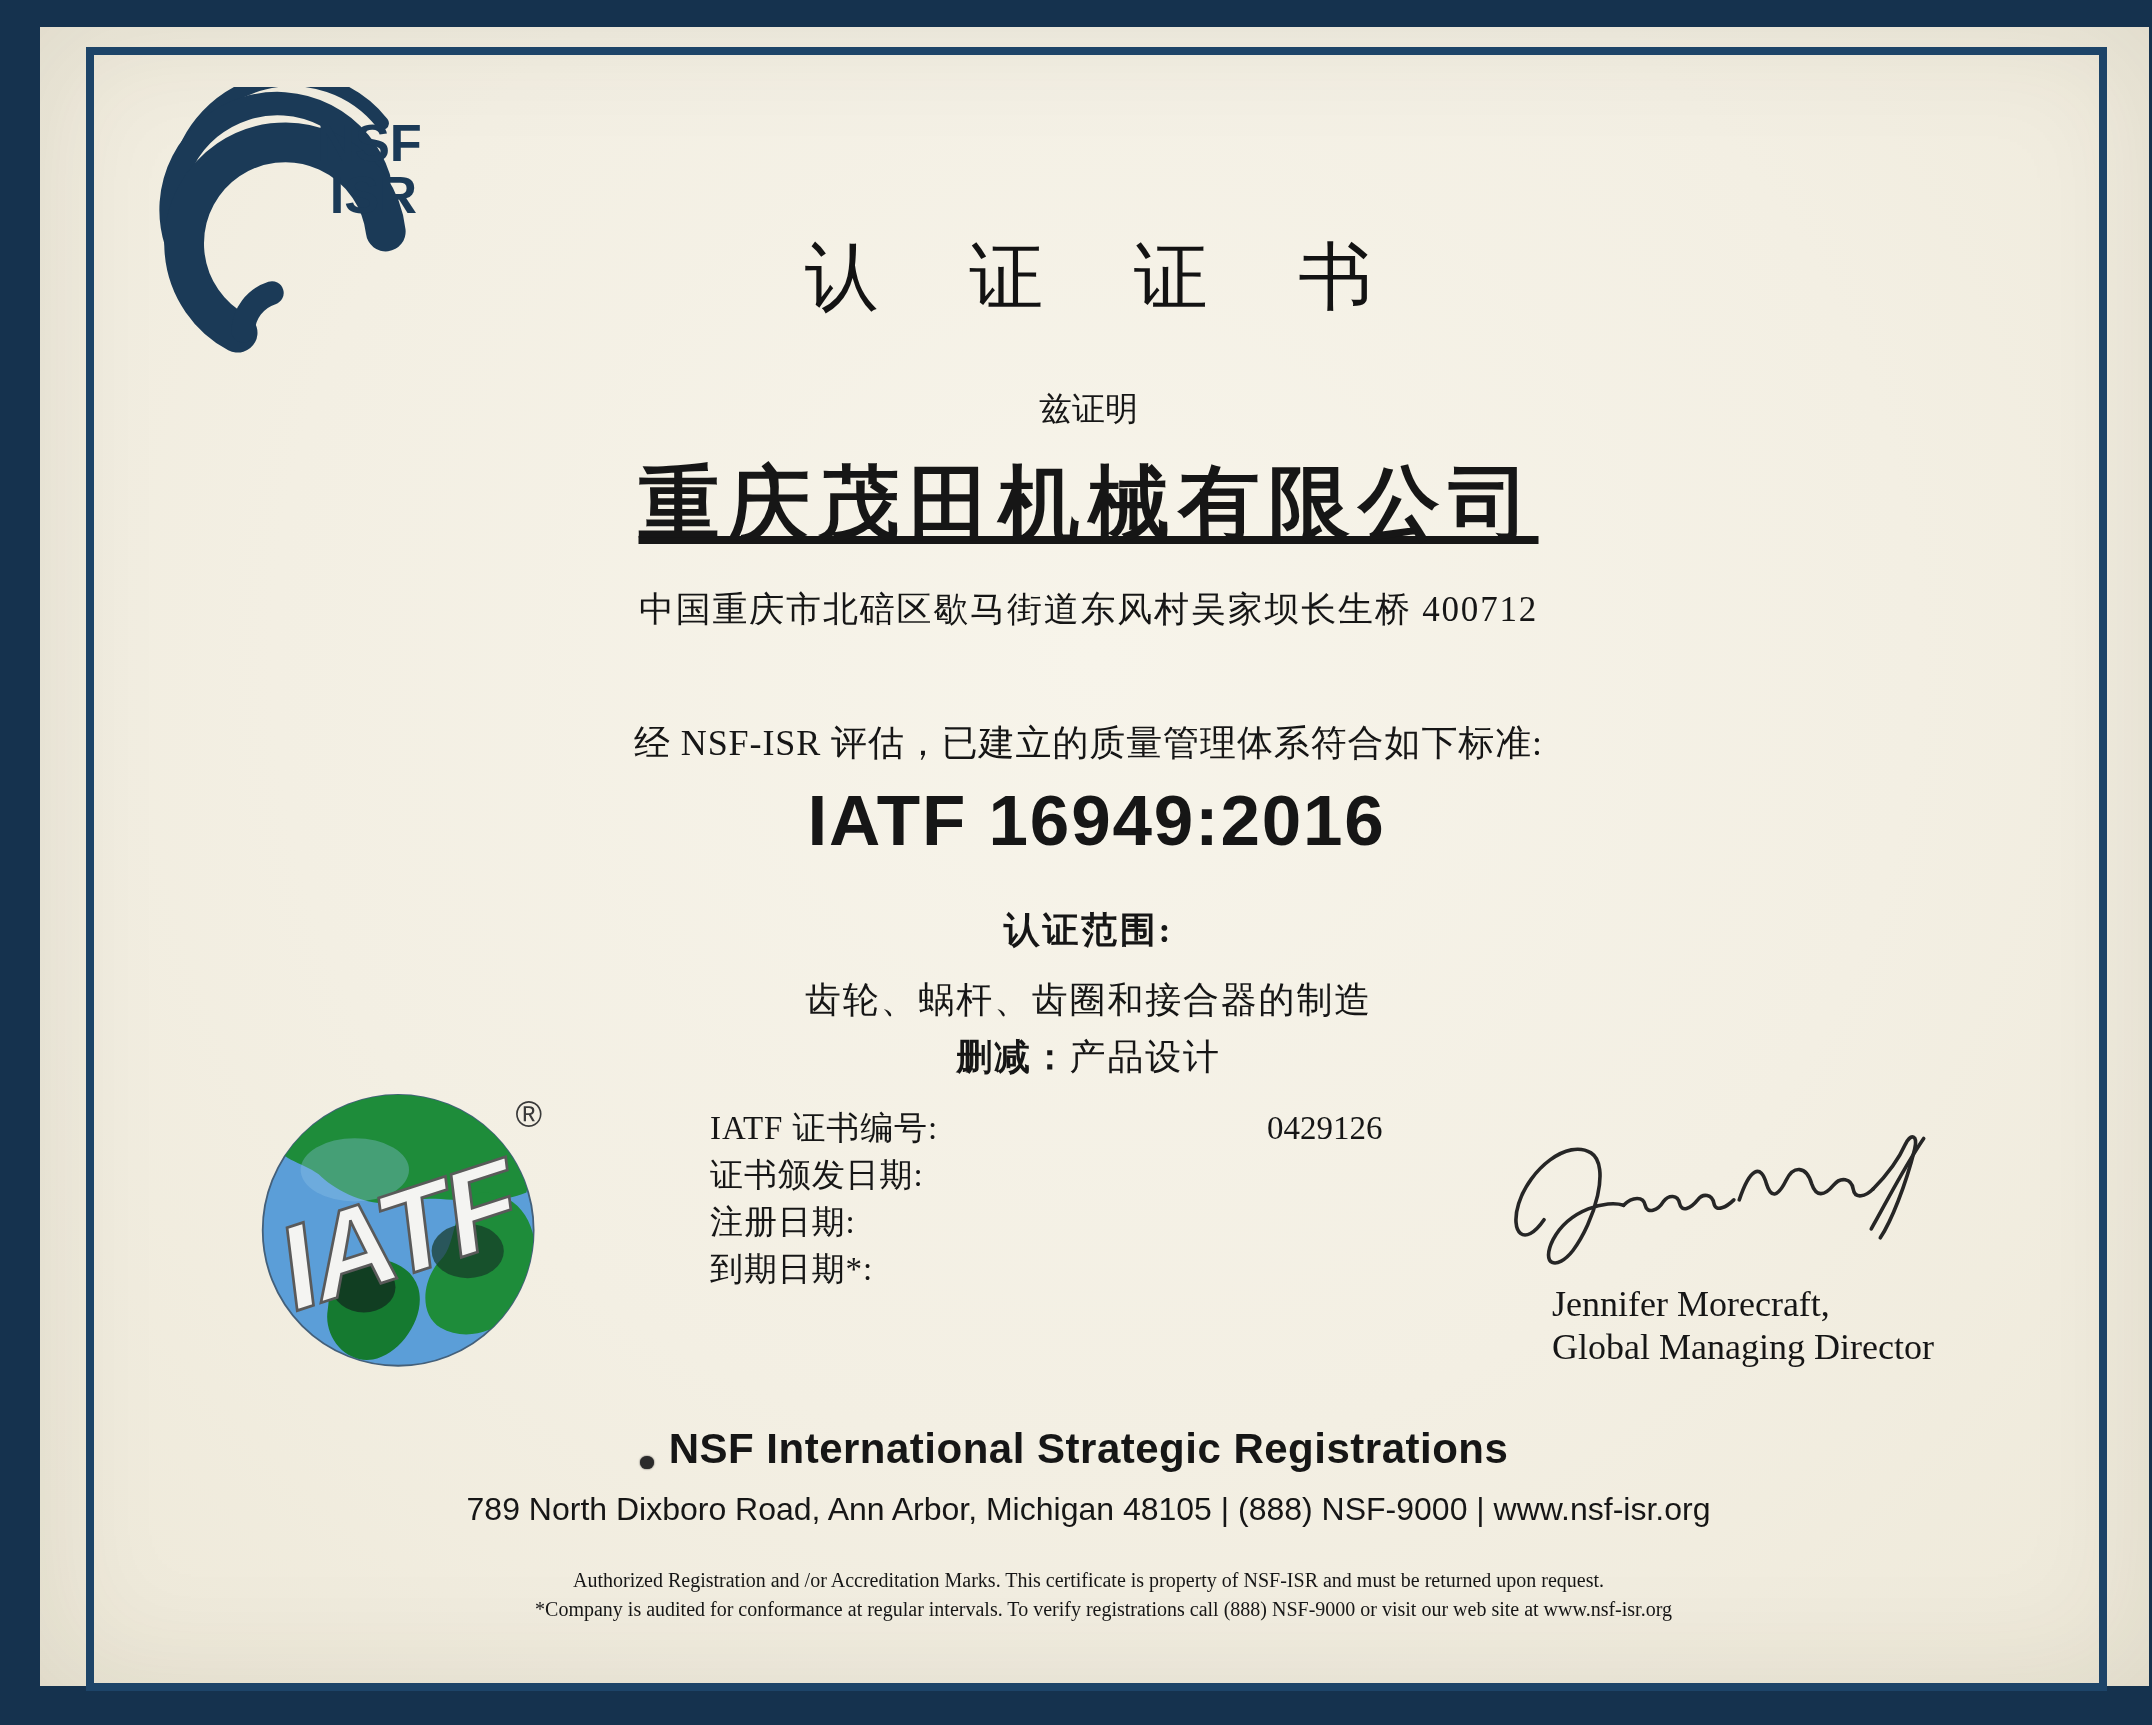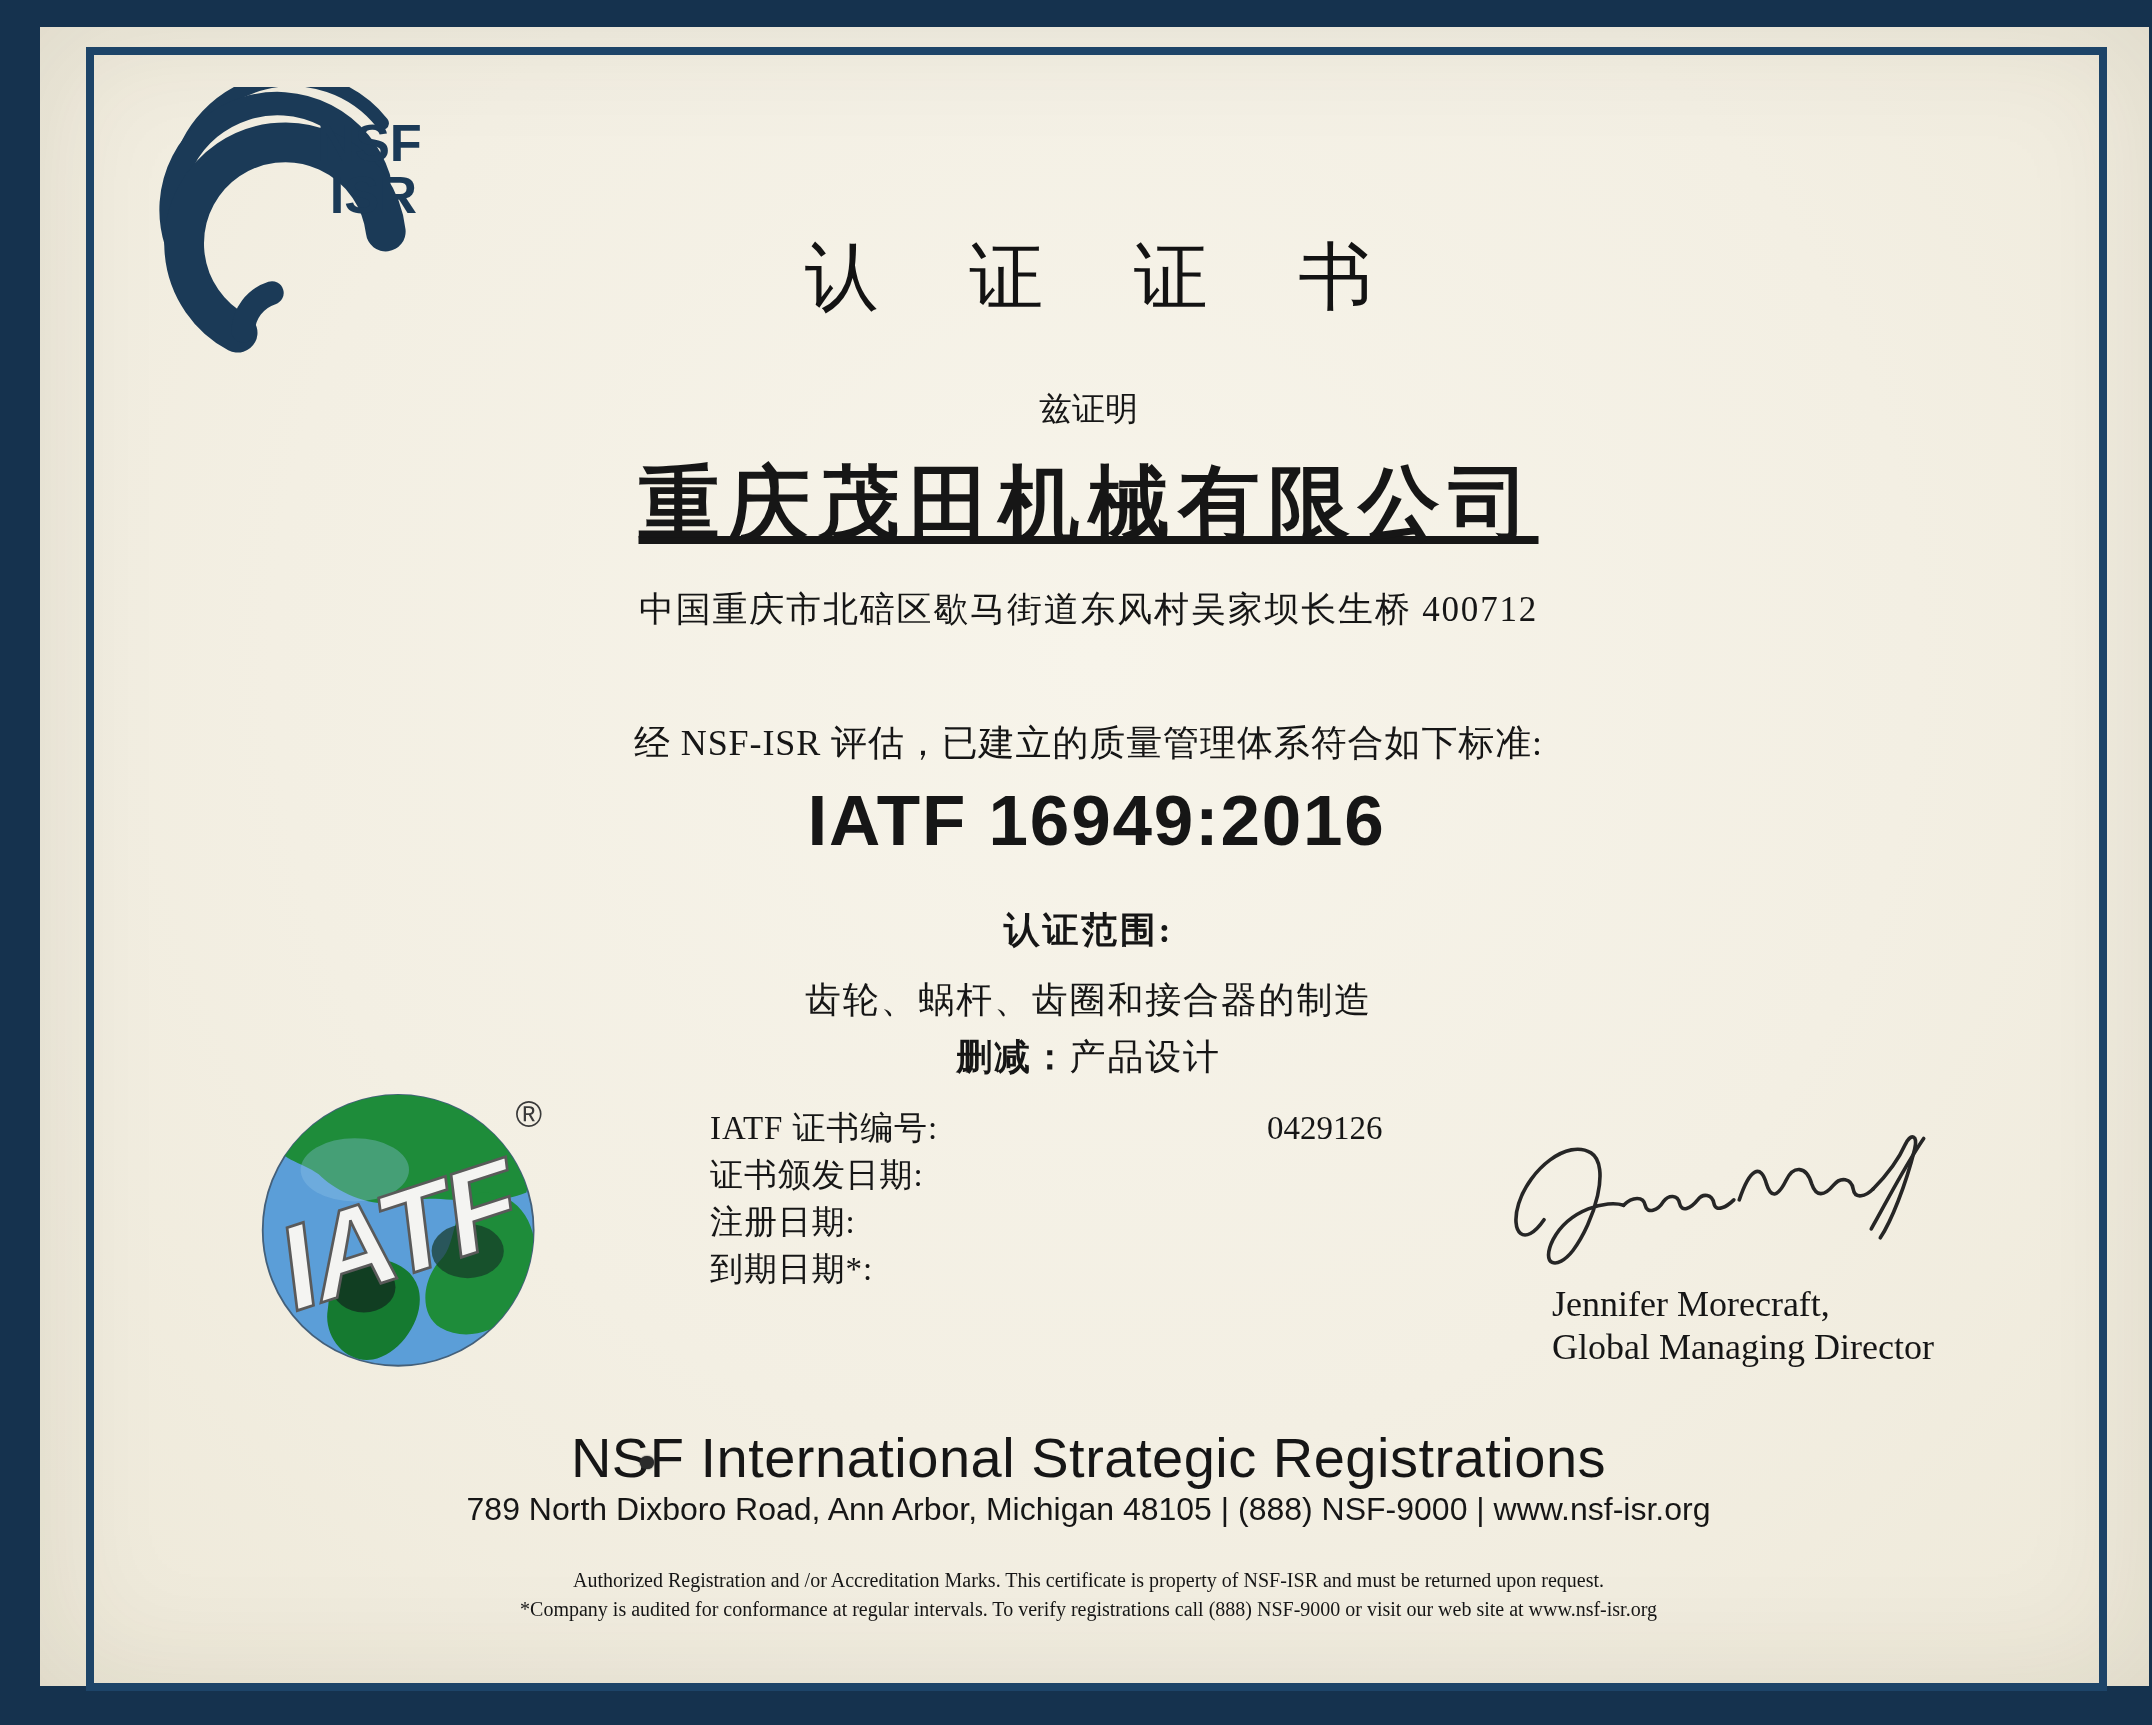--- a/index.html
+++ b/index.html
@@ -39,24 +39,24 @@
   .details{left:710px;top:1105px;width:868px;font-size:33px;}
   .details .row{display:flex;height:47px;line-height:47px;}
   .details .lbl{width:362px;text-align:left;letter-spacing:0.9px;}
   .details .val{width:507px;text-align:center;font-family:"Liberation Serif",serif;}
   
   .sig-svg{left:1497px;top:1113px;}
   .signer{left:1552px;width:470px;text-align:left;font-size:36px;line-height:43px;}
   .signer-name{top:1283px;}
   .signer-title{top:1326px;}
   
-  .org-name{top:1425px;font-size:56px;font-weight:normal;font-family:"Liberation Sans",sans-serif;letter-spacing:0.5px;}
+  .org-name{top:1425px;font-size:42px;font-weight:bold;font-family:"Liberation Sans",sans-serif;letter-spacing:0.5px;}
   .org-address{top:1491px;font-size:32px;font-family:"Liberation Sans",sans-serif;}
   .fine1{top:1569px;font-size:20px;}
-  .fine2{top:1598px;font-size:20px;}
+  .fine2{top:1598px;font-size:20px;padding-left:15px;}
   .ink-dot{left:640px;top:1456px;width:13.6px;height:12.7px;border-radius:50%;background:#2b2b2b;box-shadow:0 0 1.8px #2b2b2b;}
   svg text{font-family:"Liberation Sans",sans-serif;}
 </style>
 </head>
 <body>
 
 <div class="abs paper"></div>
 <div class="abs inner-border"></div>
 
 <svg class="abs" style="left:136px;top:87px;" width="299" height="271" viewBox="0 0 330 300">

